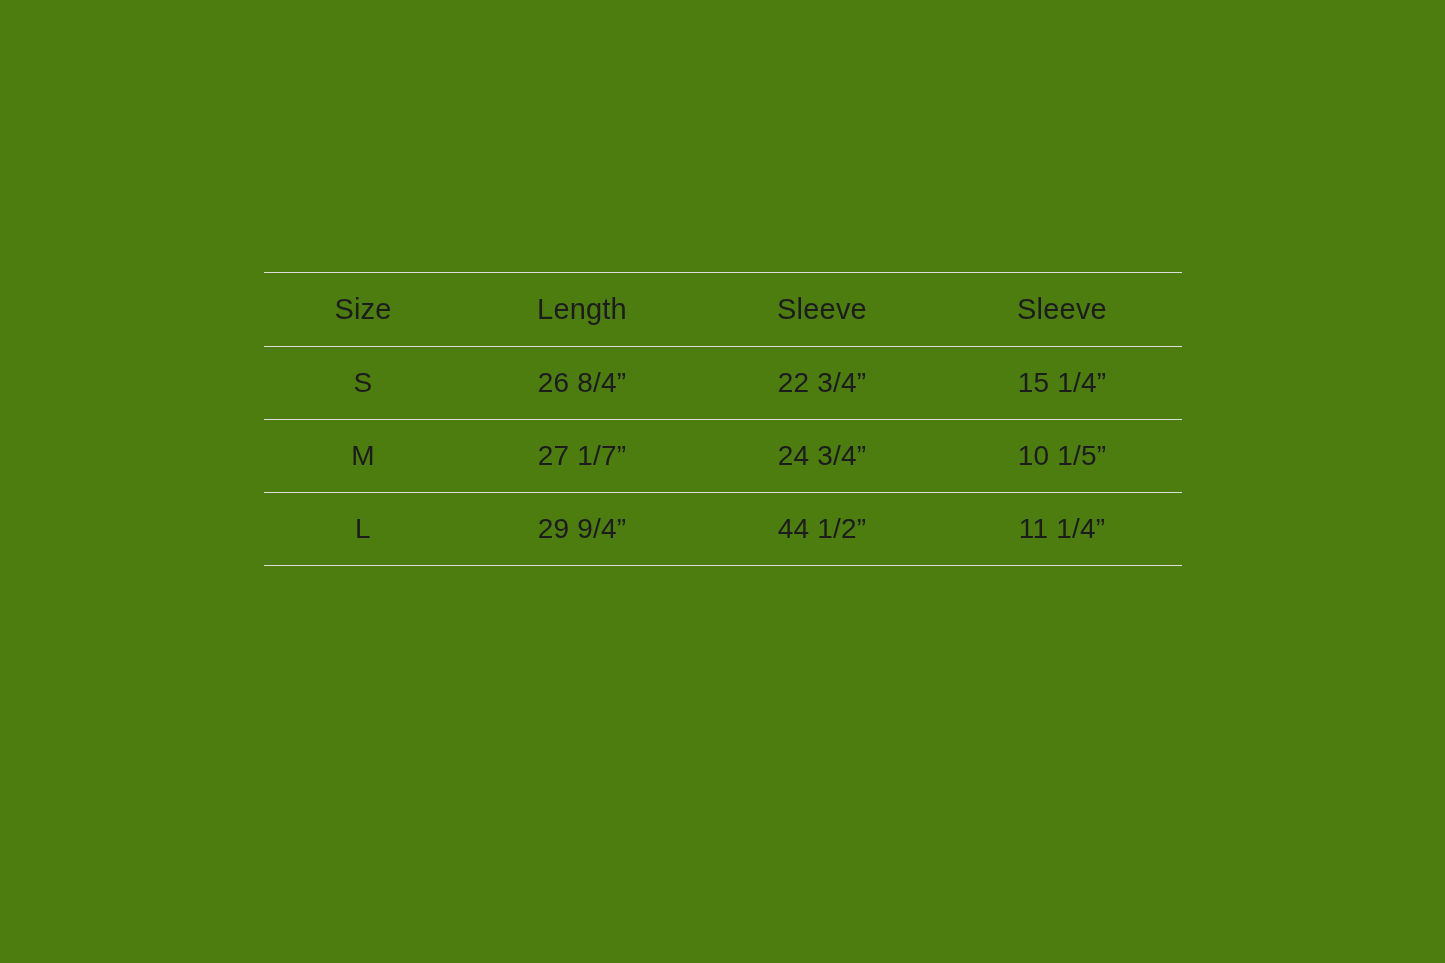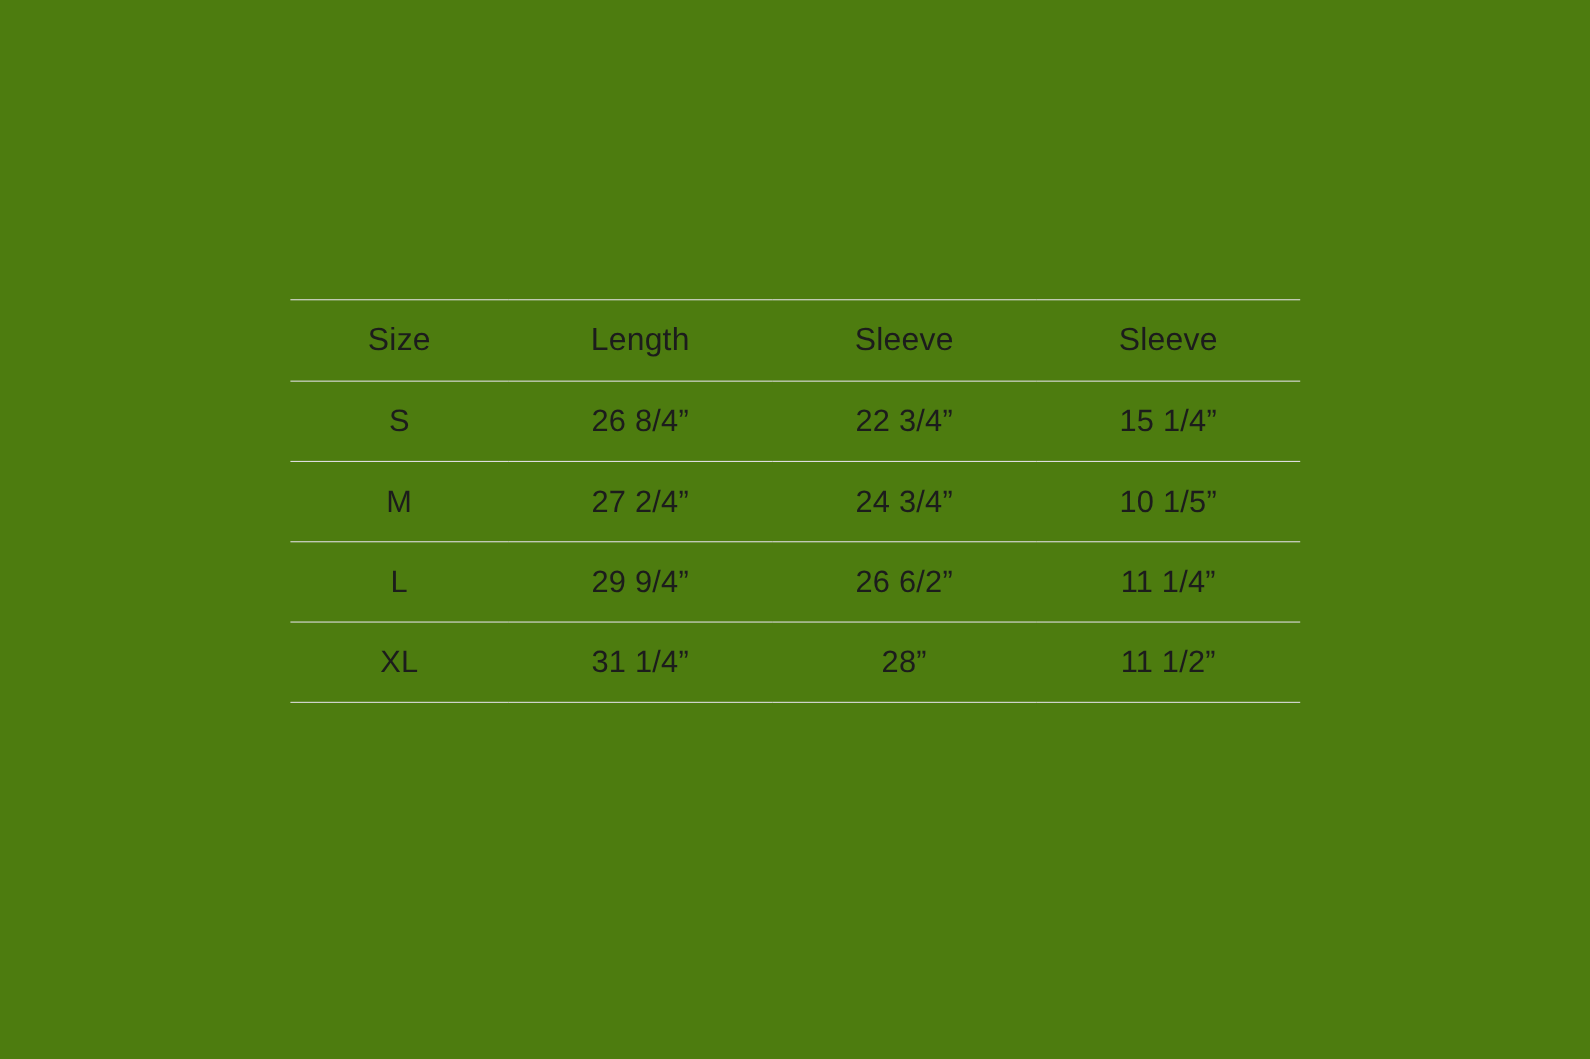--- a/index.html
+++ b/index.html
@@ -108,53 +108,39 @@
           </td>
           <td>
             <span class="cell-inner">15 1/4”</span>
           </td>
         </tr>
         <tr>
           <td>
             <span class="cell-inner">M</span>
           </td>
           <td>
-            <span class="cell-inner">27 2/4”</span>
+            <span class="cell-inner">27 1/7”</span>
           </td>
           <td>
             <span class="cell-inner">24 3/4”</span>
           </td>
           <td>
             <span class="cell-inner">10 1/5”</span>
           </td>
         </tr>
         <tr>
           <td>
             <span class="cell-inner">L</span>
           </td>
           <td>
             <span class="cell-inner">29 9/4”</span>
           </td>
           <td>
-            <span class="cell-inner">26 6/2”</span>
+            <span class="cell-inner">44 1/2”</span>
           </td>
           <td>
             <span class="cell-inner">11 1/4”</span>
-          </td>
-        </tr>
-        <tr>
-          <td>
-            <span class="cell-inner">XL</span>
-          </td>
-          <td>
-            <span class="cell-inner">31 1/4”</span>
-          </td>
-          <td>
-            <span class="cell-inner">28”</span>
-          </td>
-          <td>
-            <span class="cell-inner">11 1/2”</span>
           </td>
         </tr>
       </tbody>
     </table>
   </div>
 </div>
 
 </body></html>

